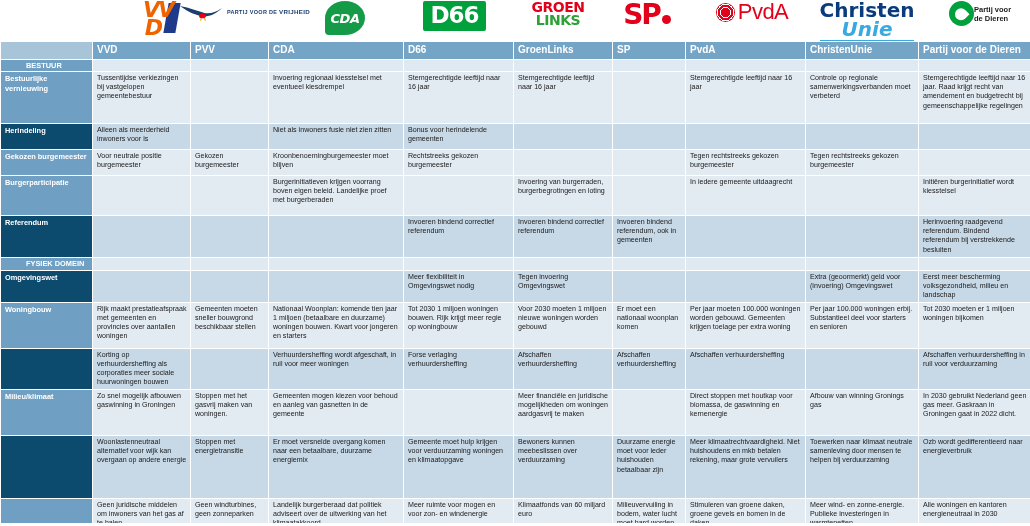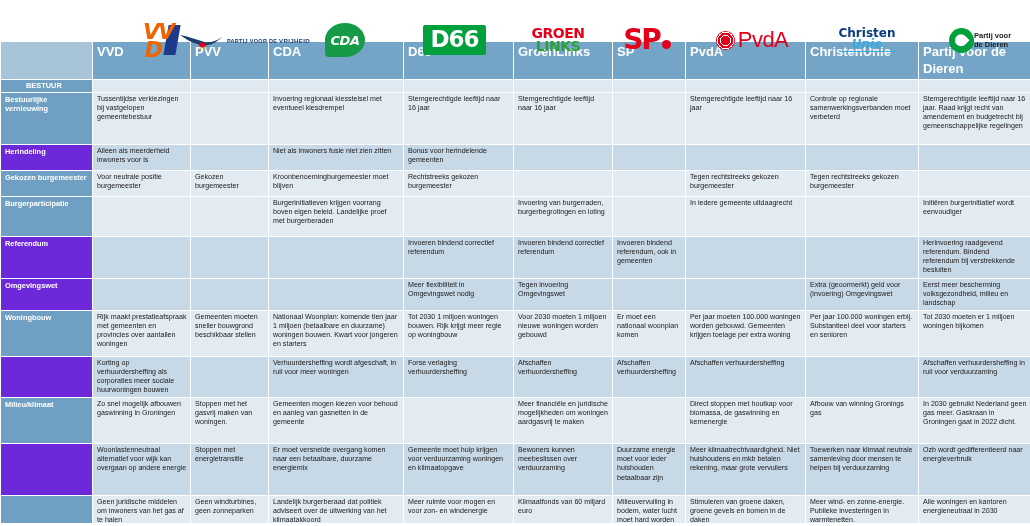--- a/index.html
+++ b/index.html
@@ -14,24 +14,24 @@
 
   
   .logobar {
     position: relative;
     height: 41px;
     width: 1030px;
     background: #ffffff;
   }
   .logo {
     position: absolute;
-    top: 16px;
+    top: 1px;
     height: 48px;
     display: flex;
-    align-items: center;
+    align-items: flex-start;
     justify-content: center;
   }
   
   .vvd-wrap { position: relative; width: 52px; height: 34px; }
   .vvd-txt {
     font-family: "DejaVu Sans", sans-serif;
     font-weight: 700;
     font-style: italic;
     color: #f06400;
     line-height: 0.82;
@@ -88,21 +88,21 @@
 
   
   .pvda-wrap { display:flex; align-items:center; gap:3px; }
   .pvda-rose {
     width:19px; height:19px; border-radius:50%;
     background: radial-gradient(circle at 50% 50%, #e2001a 0 34%, #fff 34% 41%, #e2001a 41% 58%, #fff 58% 64%, #e2001a 64% 100%);
   }
   .pvda-txt { color:#e2001a; font-weight:400; font-size:22px; font-family:"Liberation Sans", sans-serif; letter-spacing:-.5px; line-height:1;}
 
   
-  .cu-wrap { text-align:center; line-height:.95; font-family:"DejaVu Sans", sans-serif; font-weight:800; font-size:12px; }
+  .cu-wrap { text-align:center; line-height:.95; font-family:"DejaVu Sans", sans-serif; font-weight:800; font-size:20px; }
   .cu-c { color:#0a3b7c; display:block; }
   .cu-u { color:#3aa9e0; display:block;font-style:italic; }
   .cu-rule { height:1px; background:#3aa9e0; margin-top:1px; }
 
   
   .pvdd-wrap { display:flex; align-items:center; }
   .pvdd-mark {
     width:25px; height:25px; border-radius:50%; background:#00a03c;
     position:relative;
   }
@@ -126,21 +126,21 @@
     border: 1px solid #ffffff;
     vertical-align: top;
     padding: 2px 3px 2px 4px;
     overflow: hidden;
   }
   
   thead th {
     background: #74a4c6;
     color: #ffffff;
     font-weight: 700;
-    font-size: 13px;
+    font-size: 10px;
     height: 11px;
     padding: 1px 3px 1px 4px;
     text-align: left;
     vertical-align: middle;
   }
   thead th.corner { background:#a8c4d8; }
 
   
   td.rowlabel {
     background: #6f9fc2;
@@ -148,21 +148,21 @@
     font-weight: 700;
     font-size: 7.4px;
     padding: 2px 3px 2px 5px;
   }
   tr.section td.rowlabel { background:#6f9fc2; }
   tr.section td.secfill { background: #dfe9f1; }
   tr.section td.rowlabel, tr.section td.secfill { height: 11px; padding-top:1px; padding-bottom:1px;padding-left:25px; }
 
   td.cell { background: #e2eaf2; }
   tr.alt td.cell { background: #c7d8e6; }
-  tr.alt td.rowlabel { background:#6d28d9; }
+  tr.alt td.rowlabel { background:#0c4a6e; }
 
   .bottomrule { position:absolute; left:0; bottom:0; width:1030px; height:3px; background:#ffffff; }
 </style>
 </head>
 <body>
 
 <div id="page">
 
   <div class="logobar">
 
@@ -317,33 +317,45 @@
         <tr style="height: 40px;">
           <td class="rowlabel">Burgerparticipatie</td>
           <td class="cell"></td>
           <td class="cell"></td>
           <td class="cell">Burgerinitiatieven krijgen voorrang boven eigen beleid. Landelijke proef met burgerberaden</td>
           <td class="cell"></td>
           <td class="cell">Invoering van burgerraden, burgerbegrotingen en loting</td>
           <td class="cell"></td>
           <td class="cell">In iedere gemeente uitdaagrecht</td>
           <td class="cell"></td>
-          <td class="cell">Initiëren burgerinitiatief wordt eenvoudiger</td>
+          <td class="cell">Initiëren burgerinitiatief wordt kiesstelsel</td>
         </tr>
         <tr class="alt" style="height: 42px;">
           <td class="rowlabel">Referendum</td>
           <td class="cell"></td>
           <td class="cell"></td>
           <td class="cell"></td>
           <td class="cell">Invoeren bindend correctief referendum</td>
           <td class="cell">Invoeren bindend correctief referendum</td>
           <td class="cell">Invoeren bindend referendum, ook in gemeenten</td>
           <td class="cell"></td>
           <td class="cell"></td>
           <td class="cell">Herinvoering raadgevend referendum. Bindend referendum bij verstrekkende besluiten</td>
+        </tr>
+        <tr class="section">
+          <td class="rowlabel">FYSIEK DOMEIN</td>
+          <td class="secfill"></td>
+          <td class="secfill"></td>
+          <td class="secfill"></td>
+          <td class="secfill"></td>
+          <td class="secfill"></td>
+          <td class="secfill"></td>
+          <td class="secfill"></td>
+          <td class="secfill"></td>
+          <td class="secfill"></td>
         </tr>
         <tr class="alt" style="height: 30px;">
           <td class="rowlabel">Omgevingswet</td>
           <td class="cell"></td>
           <td class="cell"></td>
           <td class="cell"></td>
           <td class="cell">Meer flexibiliteit in Omgevingswet nodig</td>
           <td class="cell">Tegen invoering Omgevingswet</td>
           <td class="cell"></td>
           <td class="cell"></td>
@@ -379,21 +391,21 @@
           <td class="cell">Zo snel mogelijk afbouwen gaswinning in Groningen</td>
           <td class="cell">Stoppen met het gasvrij maken van woningen.</td>
           <td class="cell">Gemeenten mogen kiezen voor behoud en aanleg van gasnetten in de gemeente</td>
           <td class="cell"></td>
           <td class="cell">Meer financiële en juridische mogelijkheden om woningen aardgasvrij te maken</td>
           <td class="cell"></td>
           <td class="cell">Direct stoppen met houtkap voor biomassa, de gaswinning en kernenergie</td>
           <td class="cell">Afbouw van winning Gronings gas</td>
           <td class="cell">In 2030 gebruikt Nederland geen gas meer. Gaskraan in Groningen gaat in 2022 dicht.</td>
         </tr>
-        <tr class="alt" style="height: 52px;">
+        <tr class="alt" style="height: 63px;">
           <td class="rowlabel"></td>
           <td class="cell">Woonlastenneutraal alternatief voor wijk kan overgaan op andere energie</td>
           <td class="cell">Stoppen met energietransitie</td>
           <td class="cell">Er moet versnelde overgang komen naar een betaalbare, duurzame energiemix</td>
           <td class="cell">Gemeente moet hulp krijgen voor verduurzaming woningen en klimaatopgave</td>
           <td class="cell">Bewoners kunnen meebeslissen over verduurzaming</td>
           <td class="cell">Duurzame energie moet voor ieder huishouden betaalbaar zijn</td>
           <td class="cell">Meer klimaatrechtvaardigheid. Niet huishoudens en mkb betalen rekening, maar grote vervuilers</td>
           <td class="cell">Toewerken naar klimaat neutrale samenleving door mensen te helpen bij verduurzaming</td>
           <td class="cell">Ozb wordt gedifferentieerd naar energieverbruik</td>

